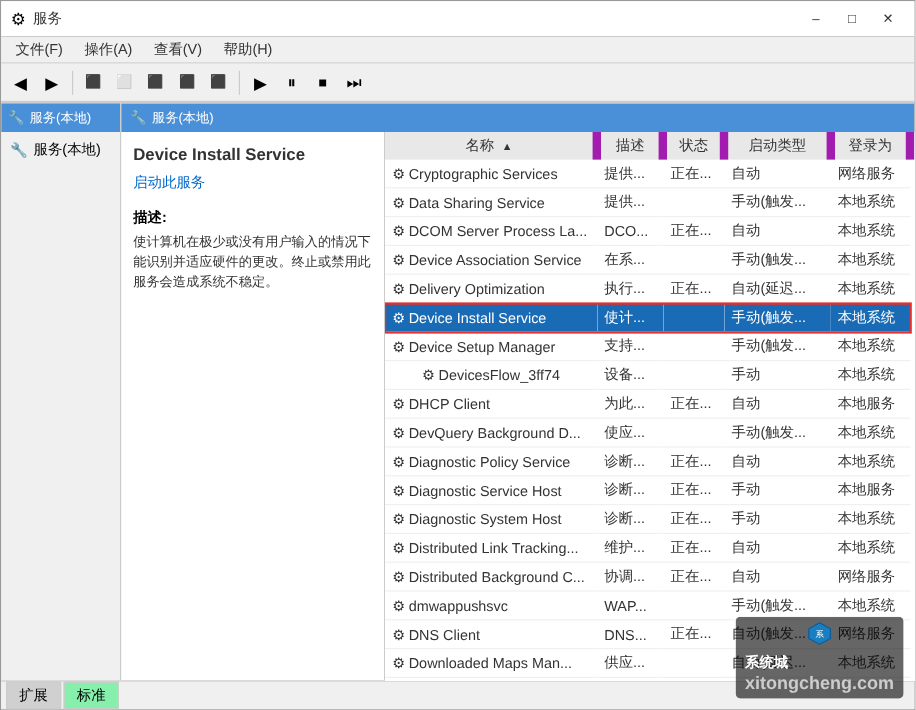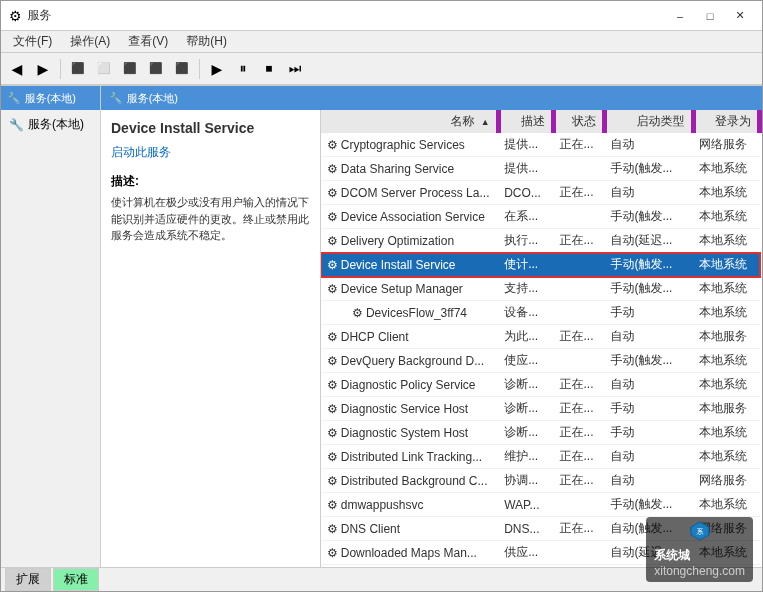--- a/index.html
+++ b/index.html
@@ -223,23 +223,23 @@
       width: 100%;
       border-collapse: collapse;
       font-size: 12px;
     }
 
     thead tr {
       background: #e8e8e8;
     }
 
     thead th {
-      text-align: right;
+      text-align: center;
       padding: 3px 6px;
-      border-right: 5px solid #a21caf;
+      border-right: 7px solid #a21caf;
       font-weight: normal;
       color: #333;
       white-space: nowrap;
       cursor: pointer;
       user-select: none;
     }
 
     tbody tr {
       cursor: pointer;
     }
@@ -526,15 +526,15 @@
   </div>
 </div>
 
 <div style="position:fixed; bottom:10px; right:10px; background: rgba(0,0,0,0.6); color:white; padding:4px 8px; border-radius:4px; font-size:11px; display:flex; align-items:center; gap:6px; z-index:999;flex-direction:column;">
   <svg width="20" height="20" viewBox="0 0 20 20">
     <polygon points="10,1 19,6 19,14 10,19 1,14 1,6" fill="#1a7fc1" stroke="#0d5a96" stroke-width="1"></polygon>
     <text x="10" y="13" text-anchor="middle" fill="white" font-size="7" font-family="sans-serif">系</text>
   </svg>
   <div>
     <div style="font-size:12px; font-weight:bold;">系统城</div>
-    <div style="font-size:12px; color:#ccc;">xitongcheng.com</div>
+    <div style="font-size:15px; color:#ccc;font-weight:bold;">xitongcheng.com</div>
   </div>
 </div>
 
 </body></html>

